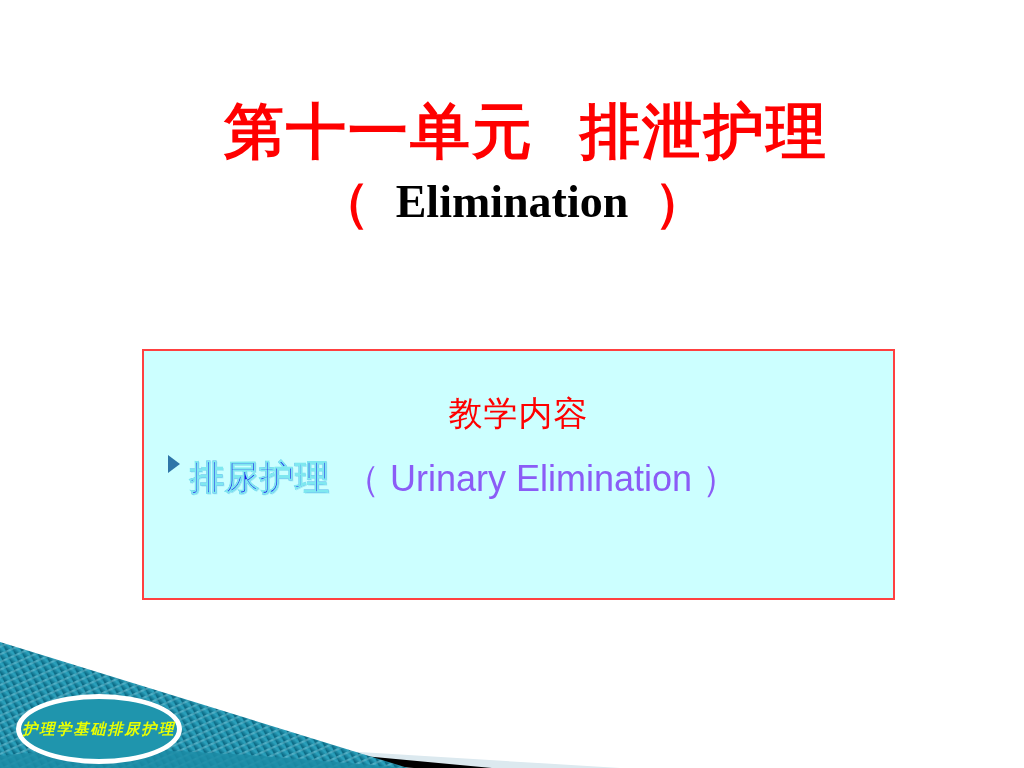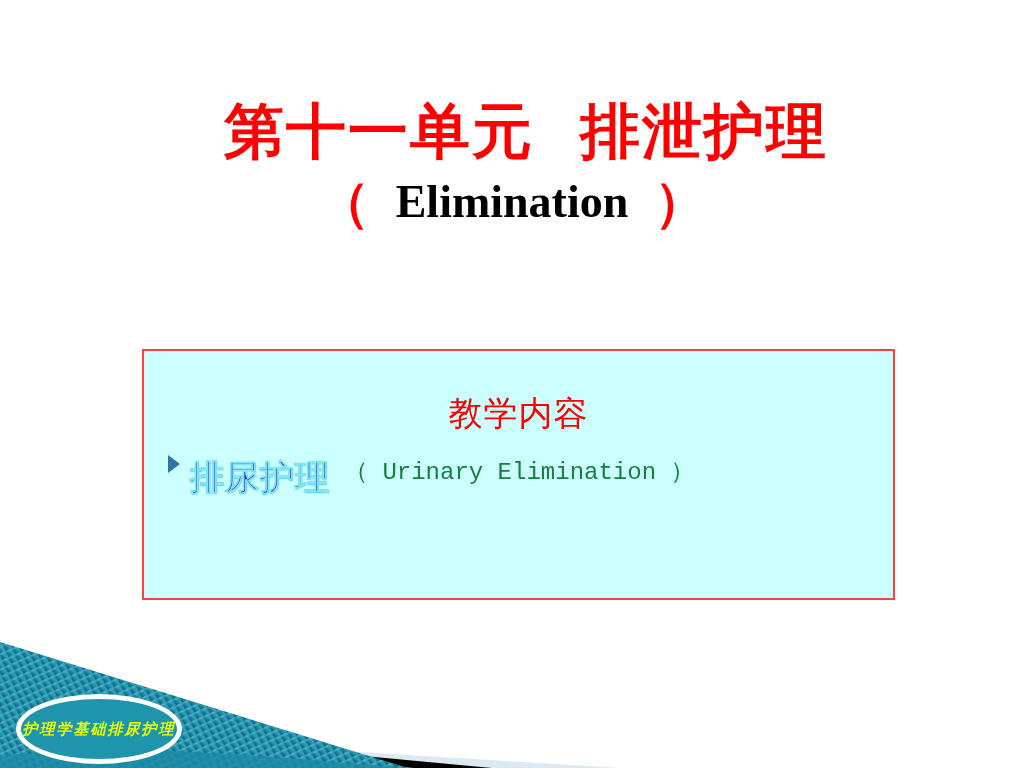--- a/index.html
+++ b/index.html
@@ -97,23 +97,23 @@
   .cn-item {
     font-family: "DejaVu Sans", "Liberation Sans", sans-serif;
     font-weight: bold;
     font-size: 34px;
     color: #1818E8;
     letter-spacing: 1px;
     -webkit-text-stroke: 0.6px #7FE8F0;
     text-shadow: 1px 1px 0 #9FE8F5;
   }
   .en-item {
-    font-family: Liberation Mono, monospace;
-    font-size: 24px;
-    color: #15803d;
+    font-family: Liberation Sans, sans-serif;
+    font-size: 36px;
+    color: #8b5cf6;
     margin-left: 14px;
   }
 
   
   .deco {
     position: absolute;
     left: 0;
     bottom: 0;
     width: 660px;
     height: 130px;

